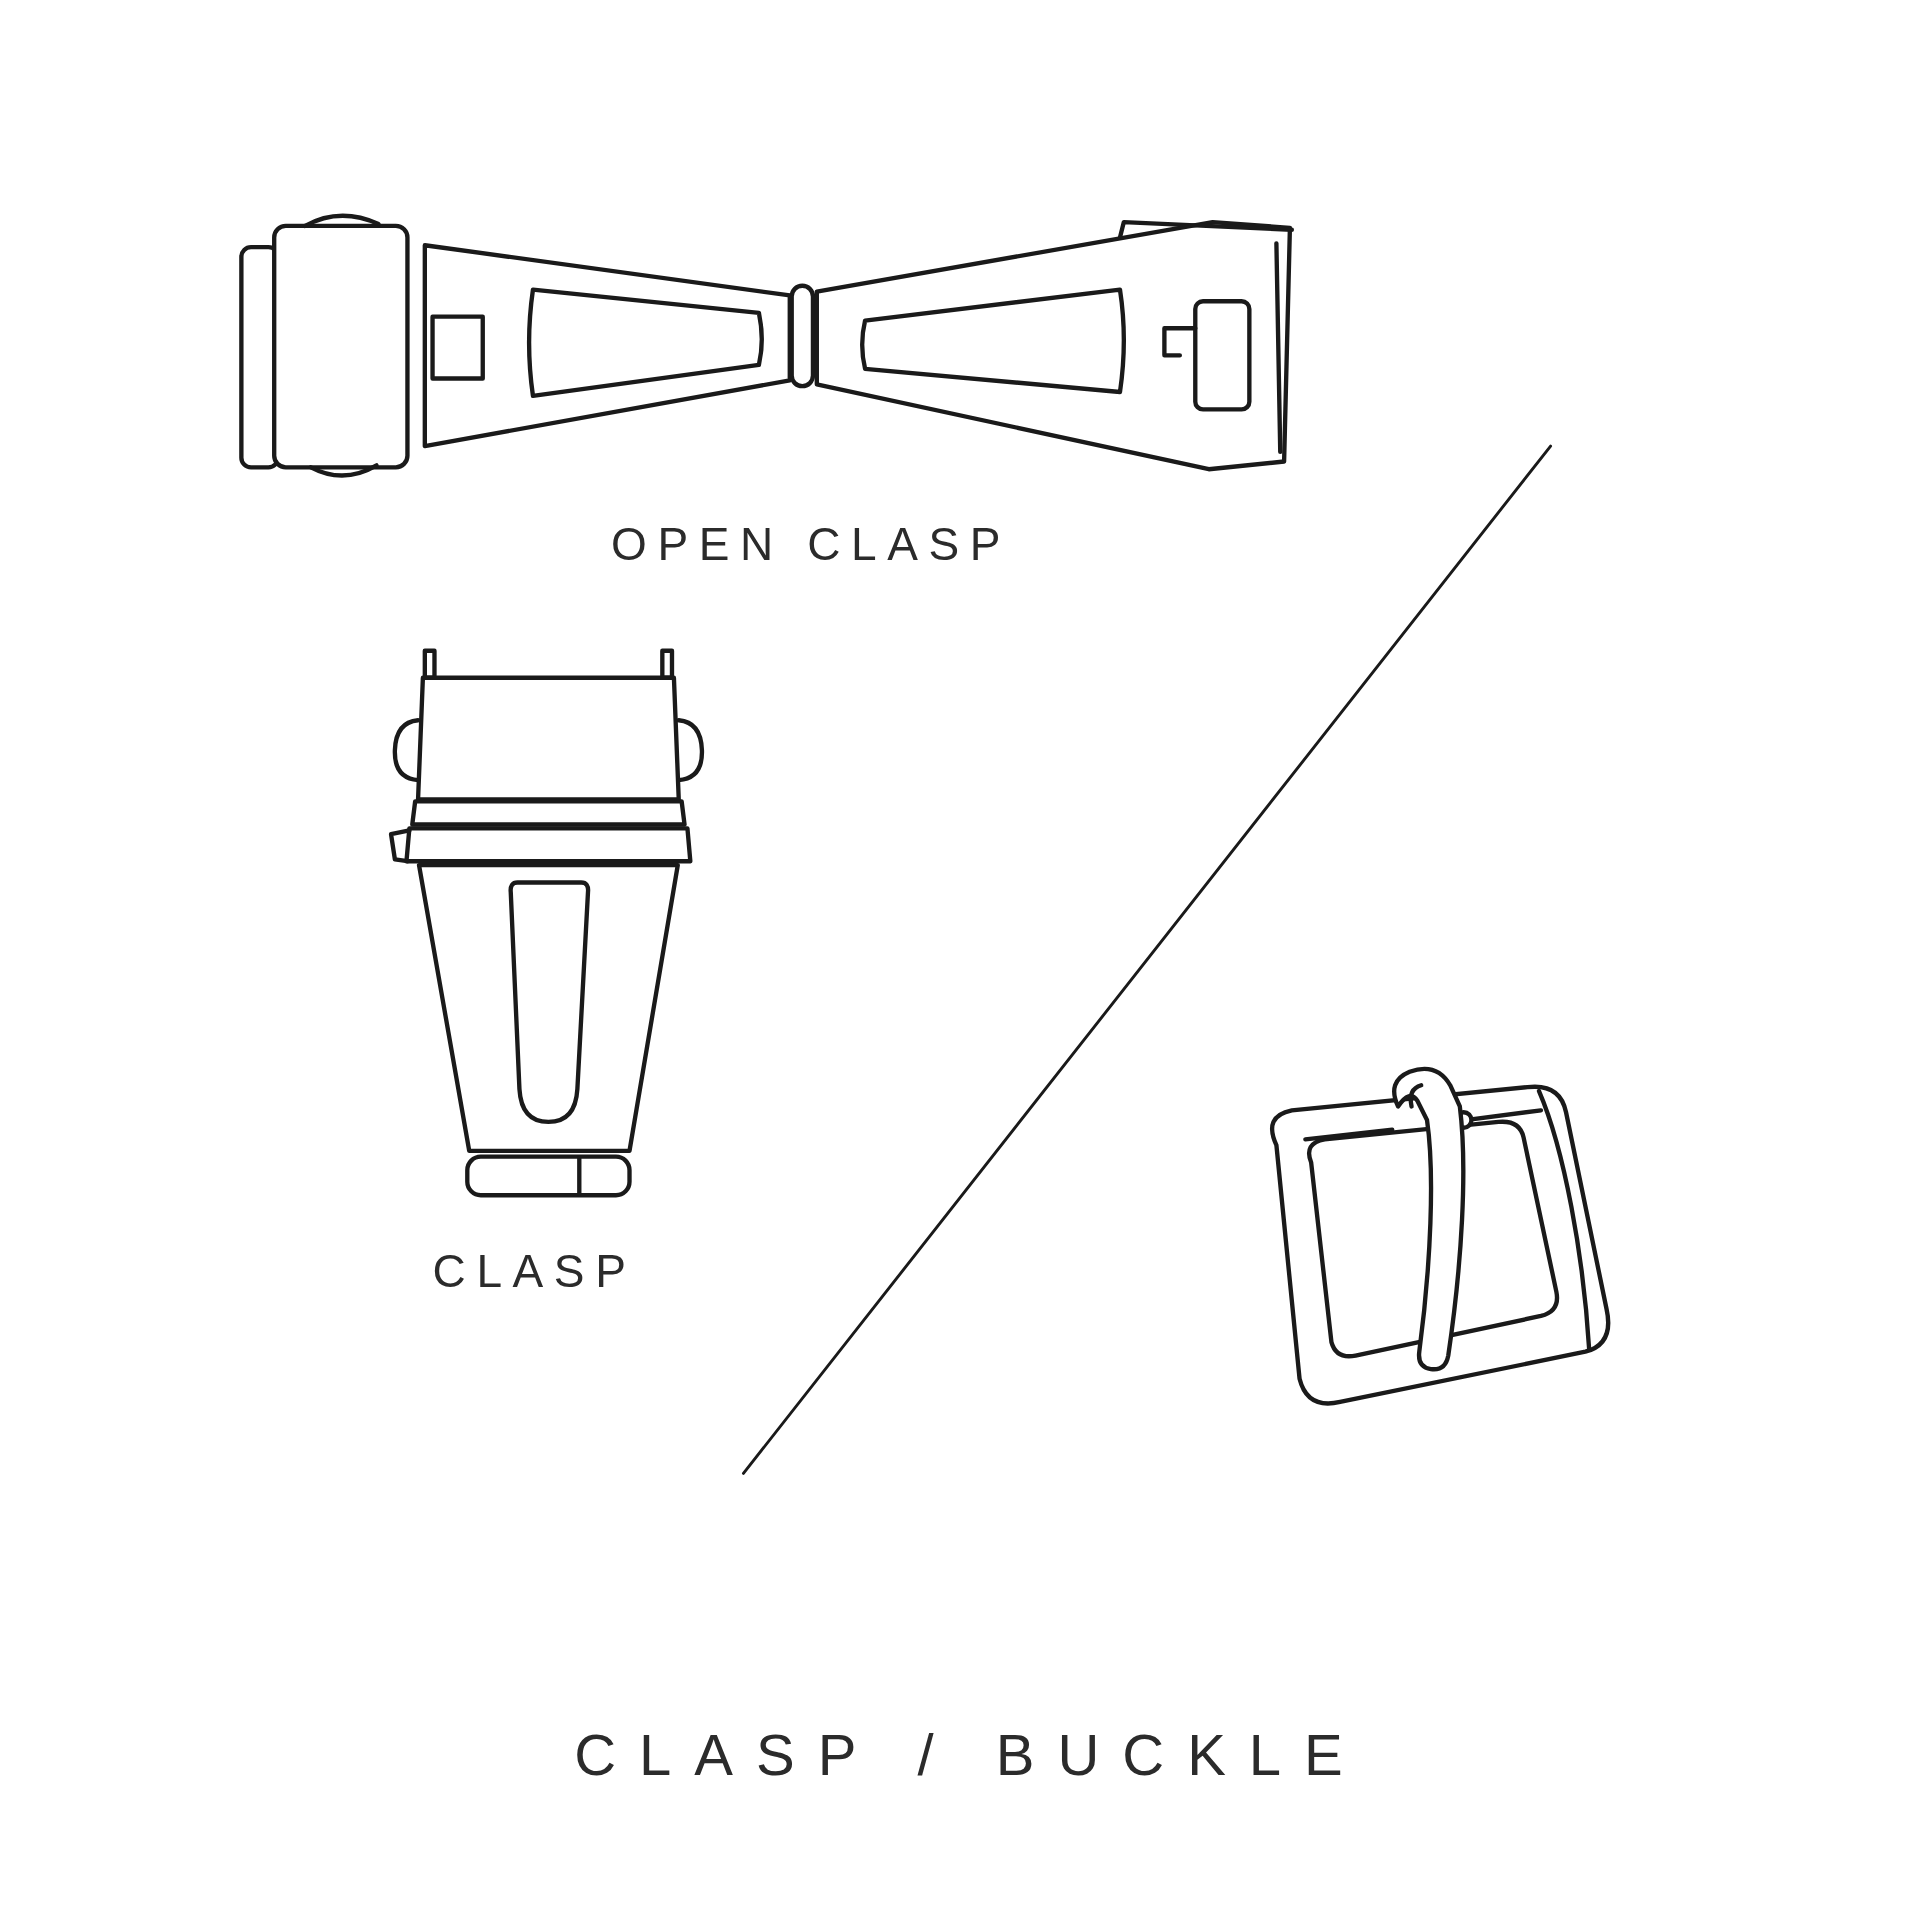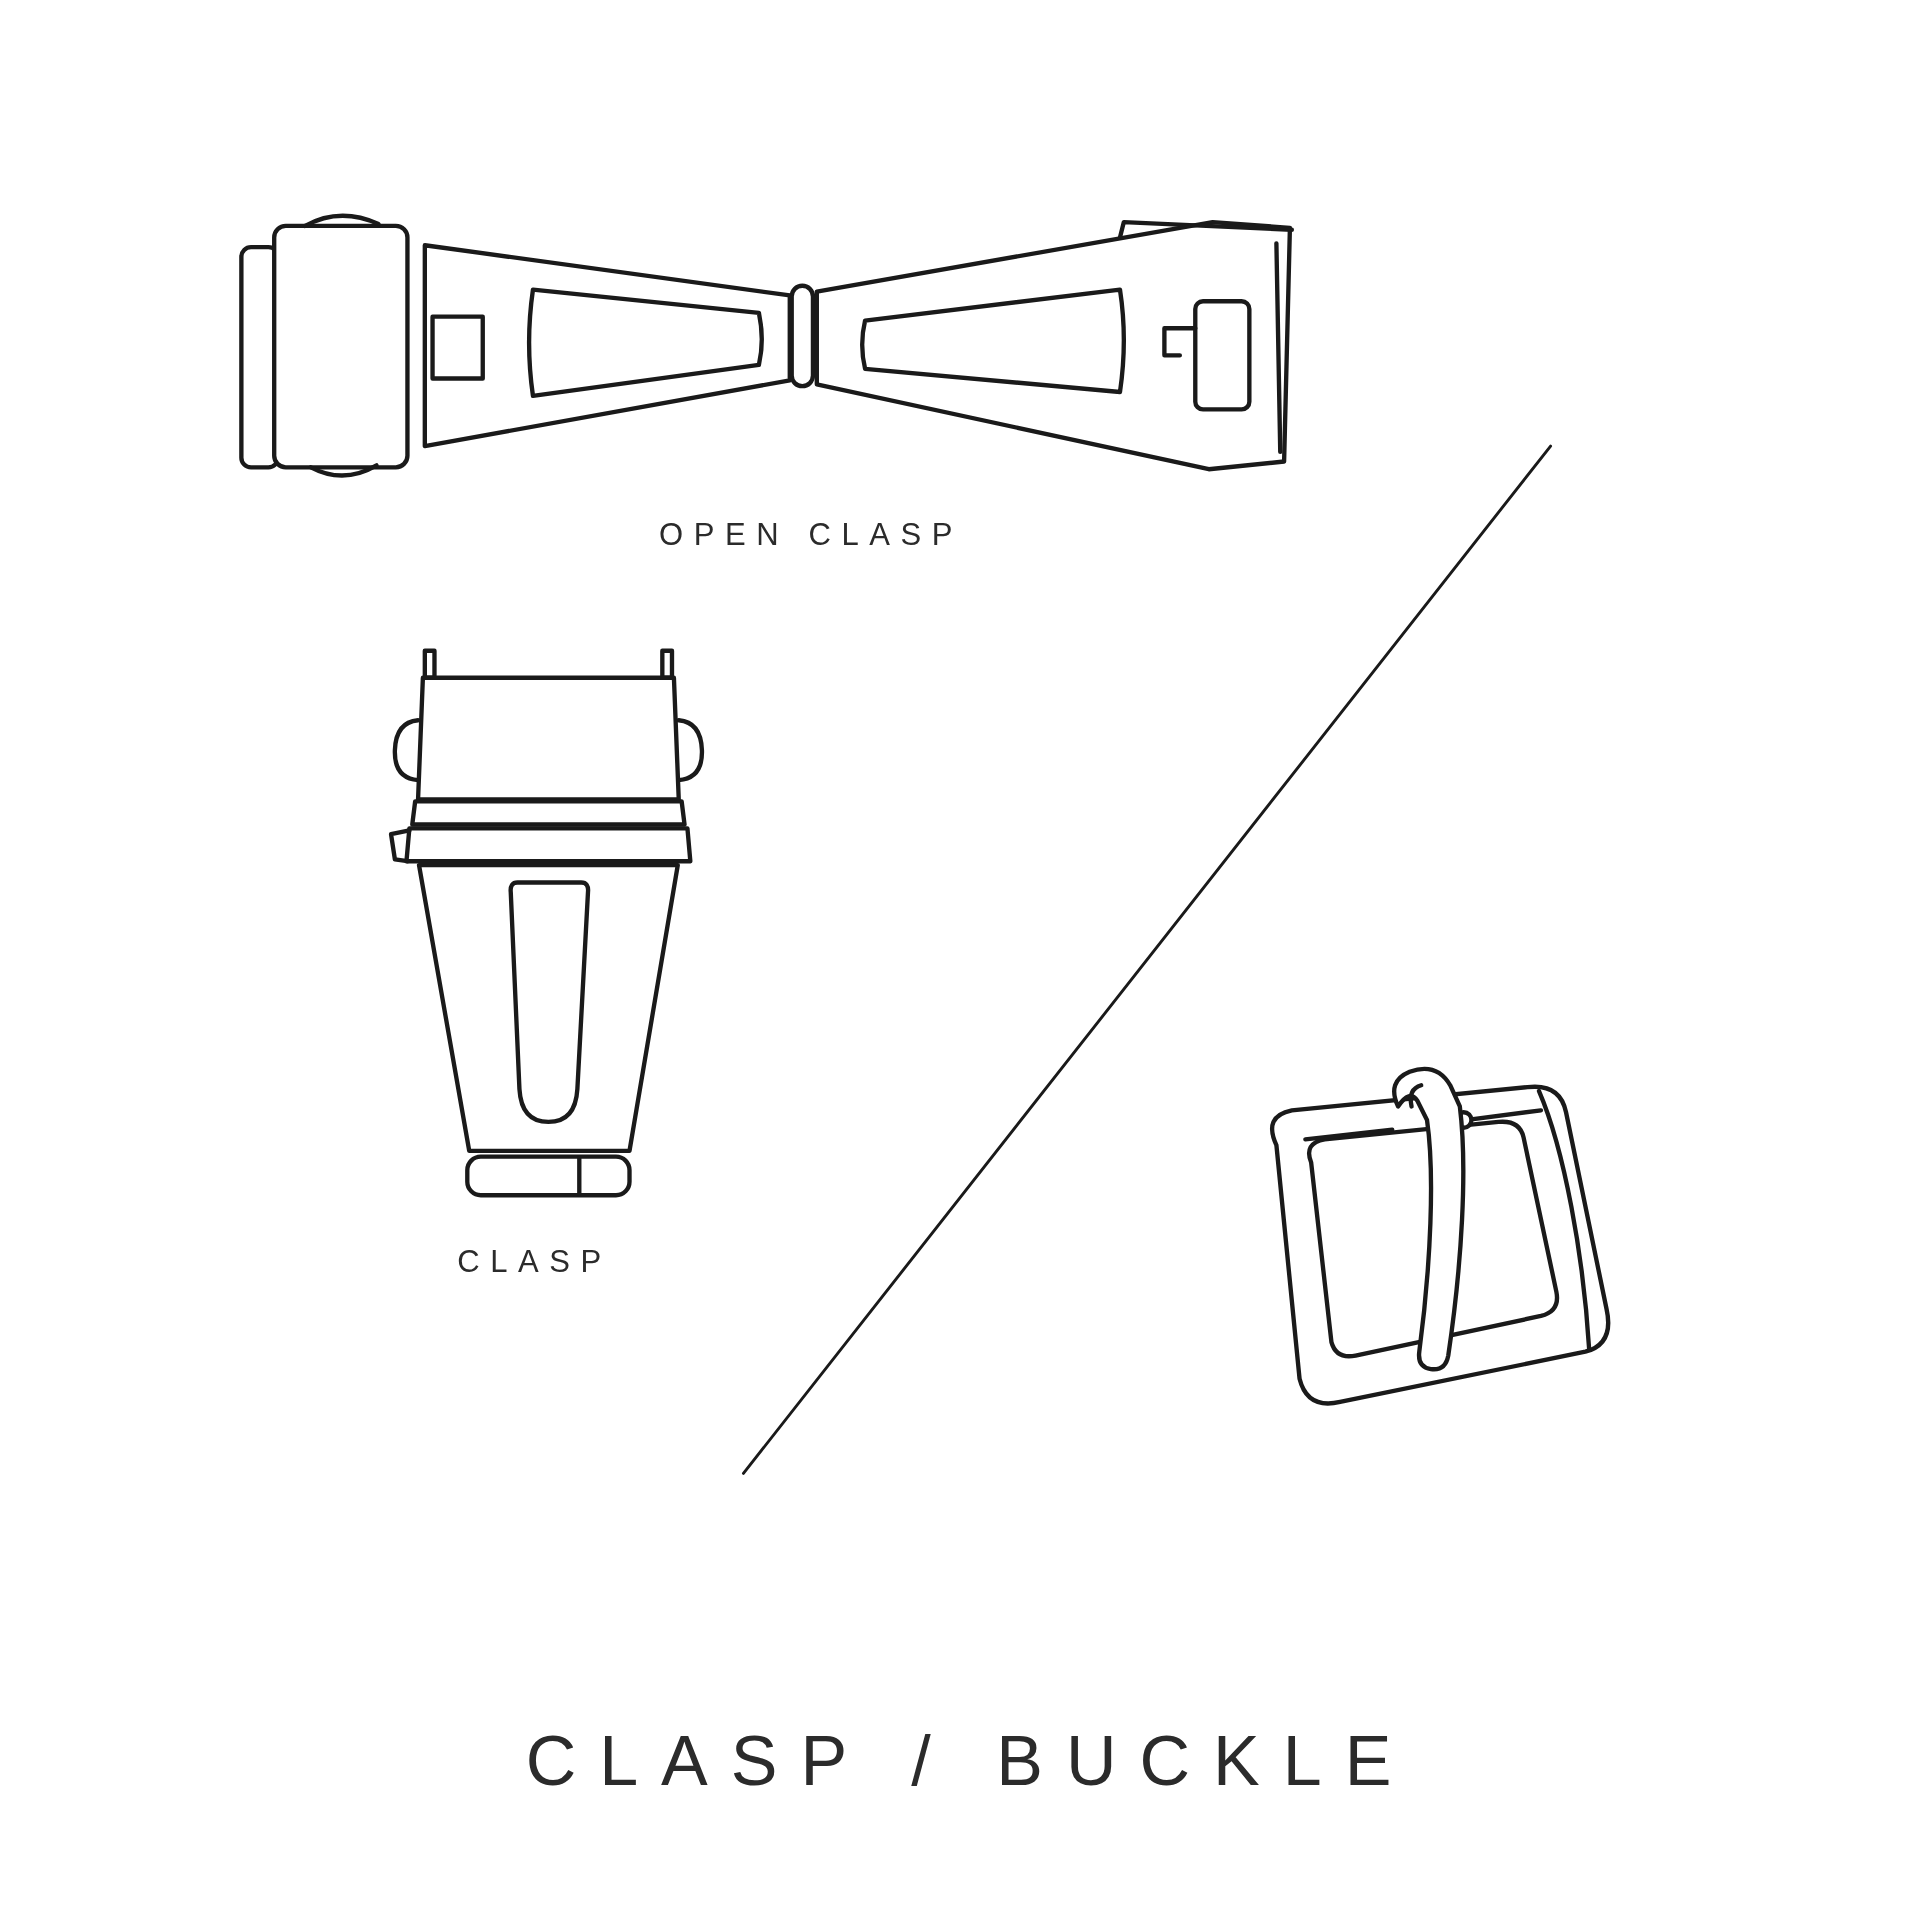--- a/index.html
+++ b/index.html
@@ -37,21 +37,21 @@
     stroke-width: 4.5;
     stroke-linecap: round;
   }
   .art line.divider {
     stroke-width: 3;
   }
   .caption {
     position: absolute;
     text-align: center;
     color: #2b2b2b;
-    font-size: 31px;
+    font-size: 46px;
     letter-spacing: 10.6px;
     font-weight: 400;
     white-space: nowrap;
   }
   .caption.open-clasp {
     left: 328px;
     top: 517px;
     width: 966px;
   }
   .caption.closed {
@@ -59,21 +59,21 @@
     top: 1244px;
     width: 579px;
   }
   .main-title {
     position: absolute;
     left: 294px;
     top: 1721px;
     width: 1352px;
     text-align: center;
     color: #2b2b2b;
-    font-size: 70px;
+    font-size: 58px;
     letter-spacing: 23px;
     font-weight: 400;
     white-space: nowrap;
   }
 </style>
 </head>
 <body>
 
 <div class="canvas">
 

